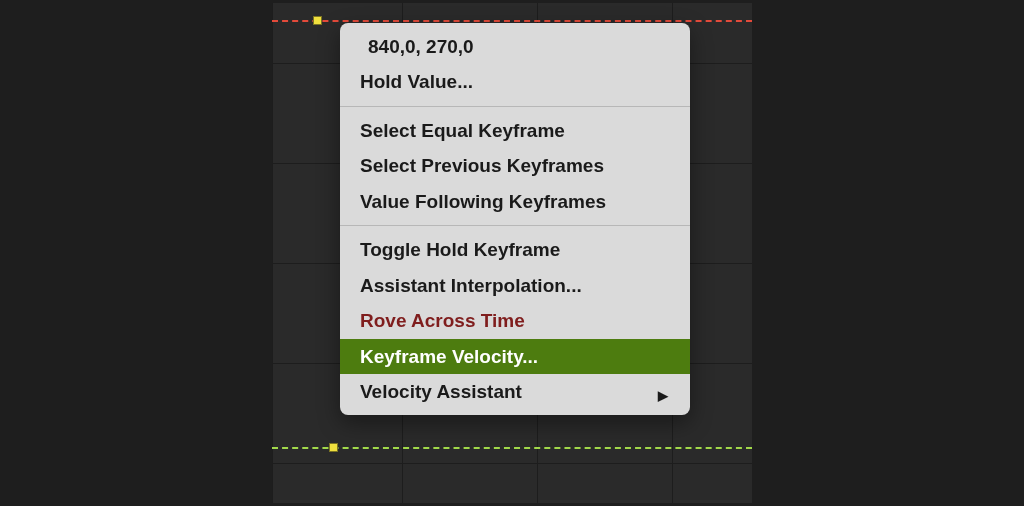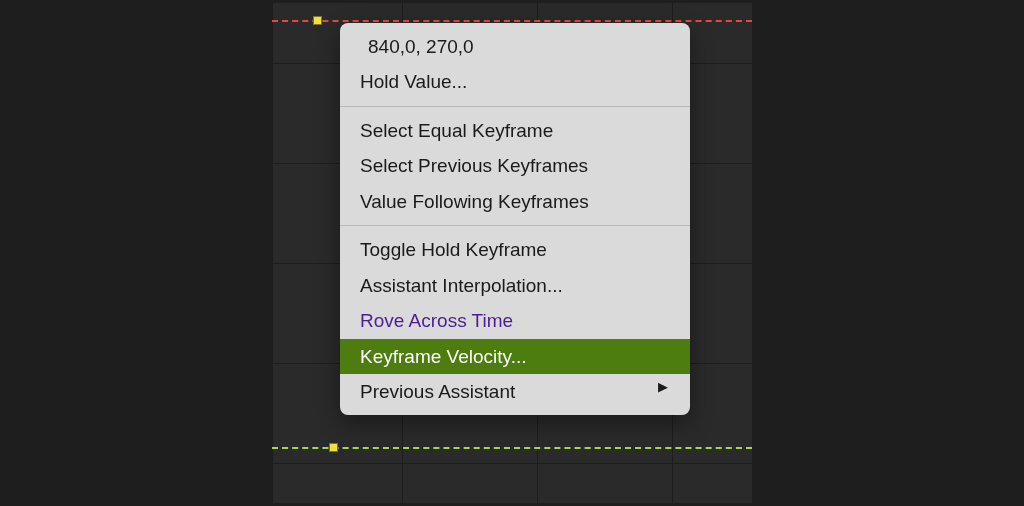--- a/index.html
+++ b/index.html
@@ -94,26 +94,27 @@
       padding: 6px 0;
     }
     .menu-sep {
       height: 1px;
       background: #b7b7b7;
     }
 
     .menu-item {
       padding: 3px 20px 3px 20px;
       display: flex;
-      align-items: flex-start;
+      align-items: flex-end;
       justify-content: space-between;
       cursor: default;
+      font-weight: bold;
     }
     .menu-item.enabled { color: #1a1a1a; }
-    .menu-item.disabled { color: #4c1d95; }
+    .menu-item.disabled { color: #7f1d1d; }
     .menu-item.highlighted {
       background: #4d7c0f;
       color: #ffffff;
     }
 
     .submenu-arrow {
       font-size: 13px;
       color: #1a1a1a;
       padding-right: 2px;
     }
@@ -175,21 +176,21 @@
         <div class="menu-item enabled">
           <span>Assistant Interpolation...</span>
         </div>
         <div class="menu-item disabled">
           <span>Rove Across Time</span>
         </div>
         <div class="menu-item highlighted">
           <span>Keyframe Velocity...</span>
         </div>
         <div class="menu-item enabled">
-          <span>Previous Assistant</span>
+          <span>Velocity Assistant</span>
           <span class="submenu-arrow">▶</span>
         </div>
       </div>
 
     </div>
 
   </div>
 </div>
 
 </body></html>

